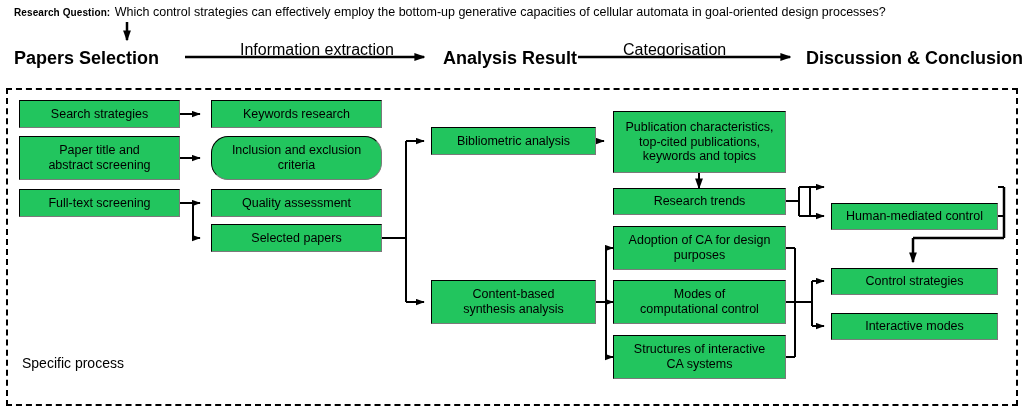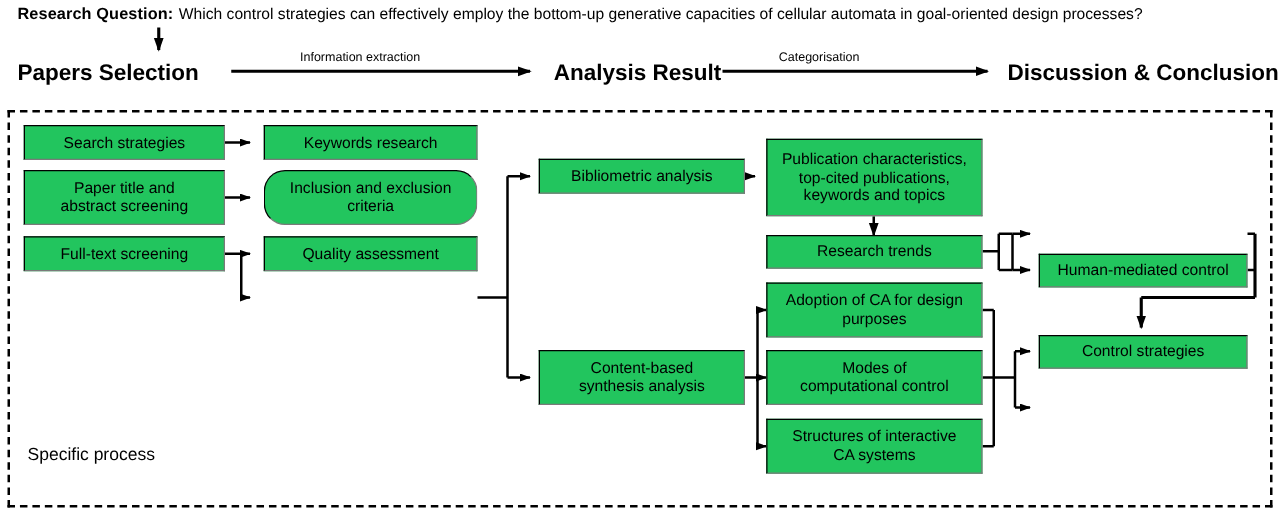--- a/index.html
+++ b/index.html
@@ -3,25 +3,25 @@
 <meta charset="utf-8">
 <style>
   html,body{margin:0;padding:0;background:#ffffff;}
   body{width:1024px;height:413px;position:relative;overflow:hidden;
        font-family:"Liberation Sans","DejaVu Sans",sans-serif;color:#000;}
   #stage{position:absolute;left:0;top:0;width:1024px;height:413px;}
   svg#wires{position:absolute;left:0;top:0;width:1024px;height:413px;pointer-events:none;}
 
   
   .rq-line{position:absolute;left:14px;top:2px;white-space:nowrap;}
-  .rq-label{font-size:13px;font-weight:bold;letter-spacing:.1px;}
+  .rq-label{font-size:10px;font-weight:bold;letter-spacing:.1px;}
   .rq-text{font-size:12.5px;font-weight:normal;}
 
   .stage-title{position:absolute;font-size:18px;font-weight:bold;white-space:nowrap;}
-  .edge-label{position:absolute;font-size:10px;white-space:nowrap;}
+  .edge-label{position:absolute;font-size:16px;white-space:nowrap;}
 
   
   .dashed-box{position:absolute;left:6px;top:88px;width:1012px;height:318px;
               border:2.5px dashed #000;box-sizing:border-box;}
   .specific-process{position:absolute;left:22px;top:355px;font-size:14px;}
 
   
   .node{position:absolute;box-sizing:border-box;background:#22c55e;
         border:1.5px solid #000;border-right-color:#7a7a7a;border-bottom-color:#7a7a7a;
         display:flex;align-items:center;justify-content:center;text-align:center;
@@ -125,20 +125,23 @@
 
   <div class="node" style="left:211px;top:100px;width:171px;height:28px;">
     <span>Keywords research</span>
   </div>
   <div class="node" style="left:211px;top:136px;width:171px;height:44px;border-radius:17px;">
     <span class="ml">Inclusion and exclusion<br>criteria</span>
   </div>
   <div class="node" style="left:211px;top:189px;width:171px;height:28px;">
     <span>Quality assessment</span>
   </div>
+  <div class="node" style="left:211px;top:224px;width:171px;height:28px;">
+    <span>Selected papers</span>
+  </div>
 
   <div class="node" style="left:431px;top:127px;width:165px;height:28px;">
     <span>Bibliometric analysis</span>
   </div>
   <div class="node" style="left:431px;top:280px;width:165px;height:44px;">
     <span class="ml">Content-based<br>synthesis analysis</span>
   </div>
 
   <div class="node" style="left:613px;top:111px;width:173px;height:62px;">
     <span class="ml">Publication characteristics,<br>top-cited publications,<br>keywords and topics</span>
@@ -155,14 +158,17 @@
   <div class="node" style="left:613px;top:335px;width:173px;height:44px;">
     <span class="ml">Structures of interactive<br>CA systems</span>
   </div>
 
   <div class="node" style="left:831px;top:203px;width:167px;height:27px;">
     <span>Human-mediated control</span>
   </div>
   <div class="node" style="left:831px;top:268px;width:167px;height:27px;">
     <span>Control strategies</span>
   </div>
+  <div class="node" style="left:831px;top:313px;width:167px;height:27px;">
+    <span>Interactive modes</span>
+  </div>
 
 </div>
 
 </body></html>

